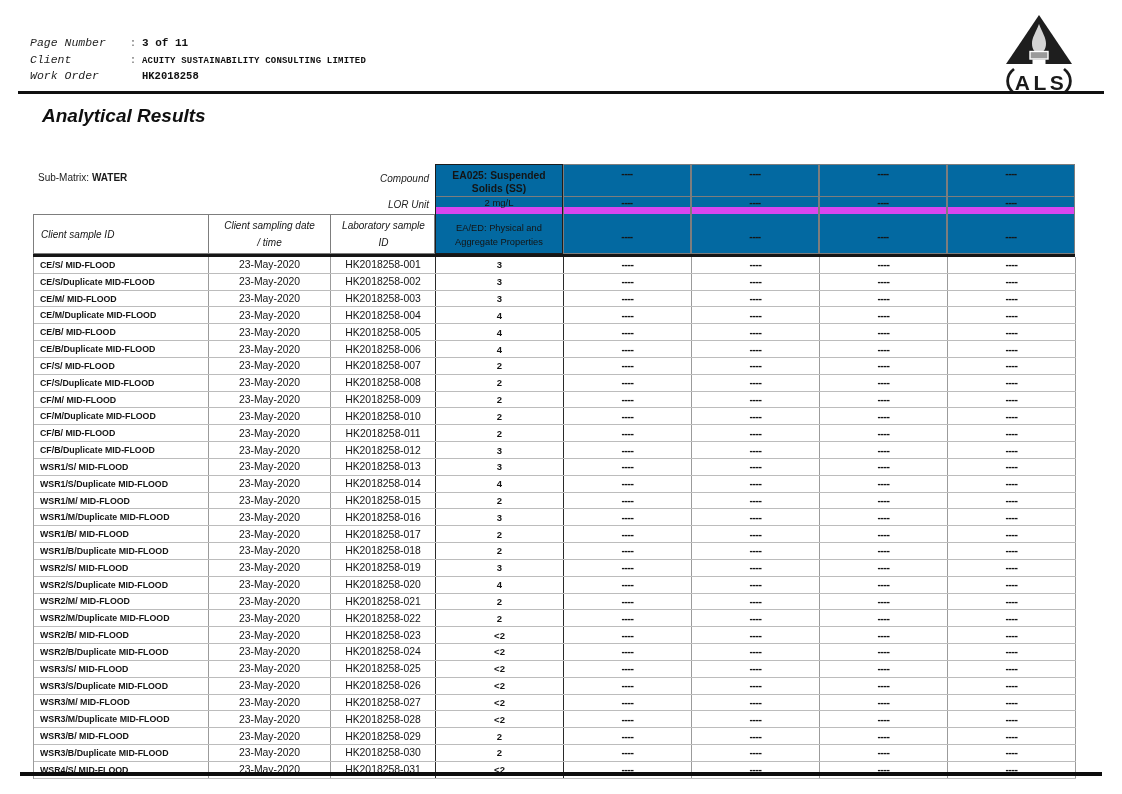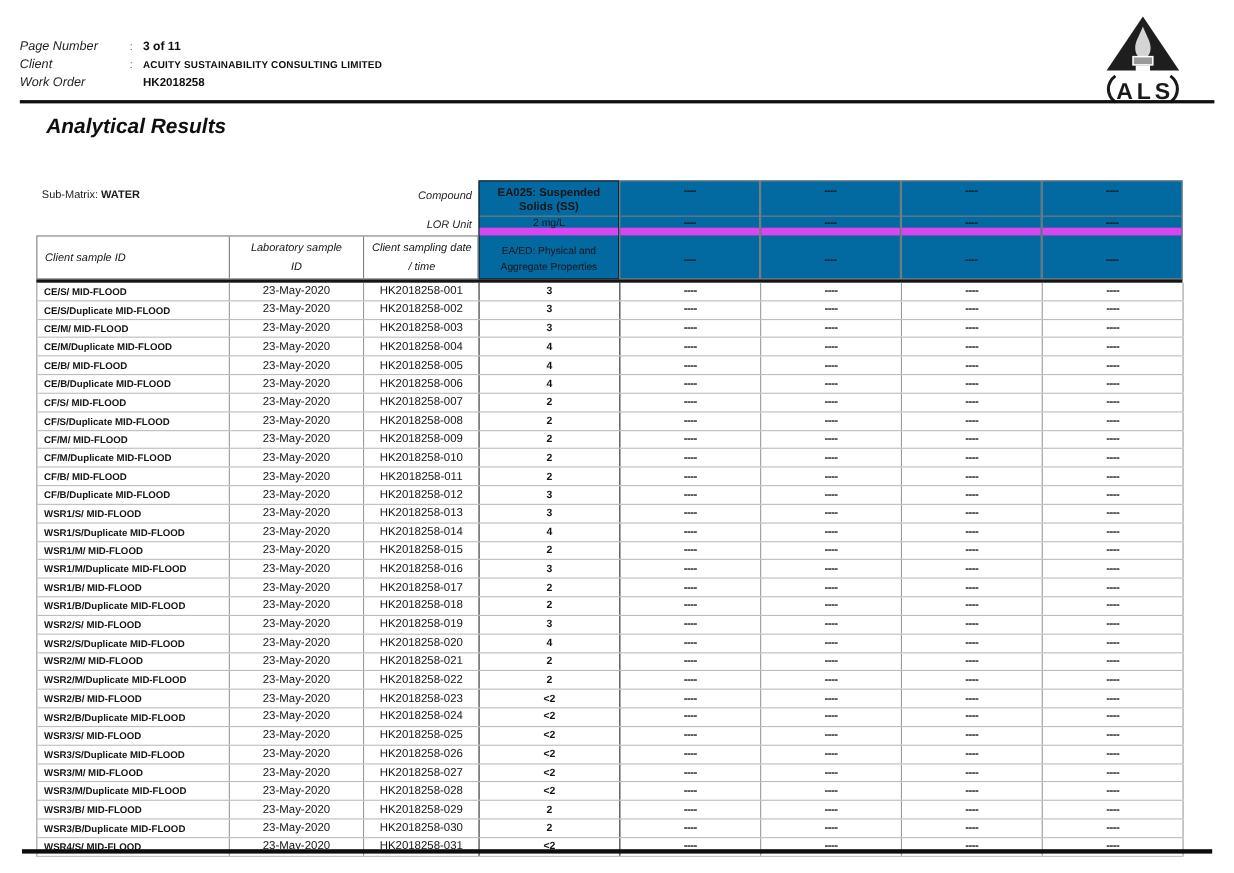--- a/index.html
+++ b/index.html
@@ -1,21 +1,21 @@
 <!DOCTYPE html>
 <html><head>
 <meta charset="utf-8">
 <style>
   html,body{margin:0;padding:0;}
   body{width:1122px;height:794px;background:#e9e9e9;}
   .page{position:relative;width:1122px;height:794px;background:#ffffff;
         font-family:"Liberation Sans",sans-serif;color:#141414;overflow:hidden;}
 
   
-  .hdr-block{position:absolute;left:18px;top:36px;}
+  .hdr-block{position:absolute;left:30px;top:36px;font-family:Liberation Mono, monospace;}
   .hdr-row{display:flex;align-items:baseline;height:16.5px;}
   .hdr-lbl{width:100px;font-style:italic;font-size:11.5px;color:#1f1f1f;}
   .hdr-sep{width:12px;font-size:10px;color:#5a5a5a;text-align:left;}
   .hdr-val{font-weight:bold;color:#101010;}
   .hdr-row.r1 .hdr-val{font-size:11px;}
   .hdr-row.r2 .hdr-val{font-size:9px;letter-spacing:.2px;}
   .hdr-row.r3 .hdr-val{font-size:10.5px;}
 
   .hdr-rule{position:absolute;left:18px;top:91px;width:1086px;height:3px;background:#101010;}
   .bottom-rule{position:absolute;left:20px;top:772px;width:1082px;height:4px;background:#0d0d0d;}
@@ -177,30 +177,30 @@
           <div class="sub sub-c">
             <span class="dash">----</span>
           </div>
         </div>
       </div>
 
     <div class="left-hdr">
       <div class="cell first">Client sample ID</div>
       <div class="cell">
         <div class="two-line">
+          <div>Client sampling date</div>
+          <div>/ time</div>
+        </div>
+      </div>
+      <div class="cell">
+        <div class="two-line">
           <div>Laboratory sample</div>
           <div>ID</div>
         </div>
       </div>
-      <div class="cell">
-        <div class="two-line">
-          <div>Client sampling date</div>
-          <div>/ time</div>
-        </div>
-      </div>
     </div>
 
     <div class="hdr-thick"></div>
 
     <div class="tbody" id="table-body">
         <div class="trow">
           <div class="td cid">CE/S/ MID-FLOOD</div>
           <div class="td">23-May-2020</div>
           <div class="td cdark">HK2018258-001</div>
           <div class="td cval cdark">3</div>

